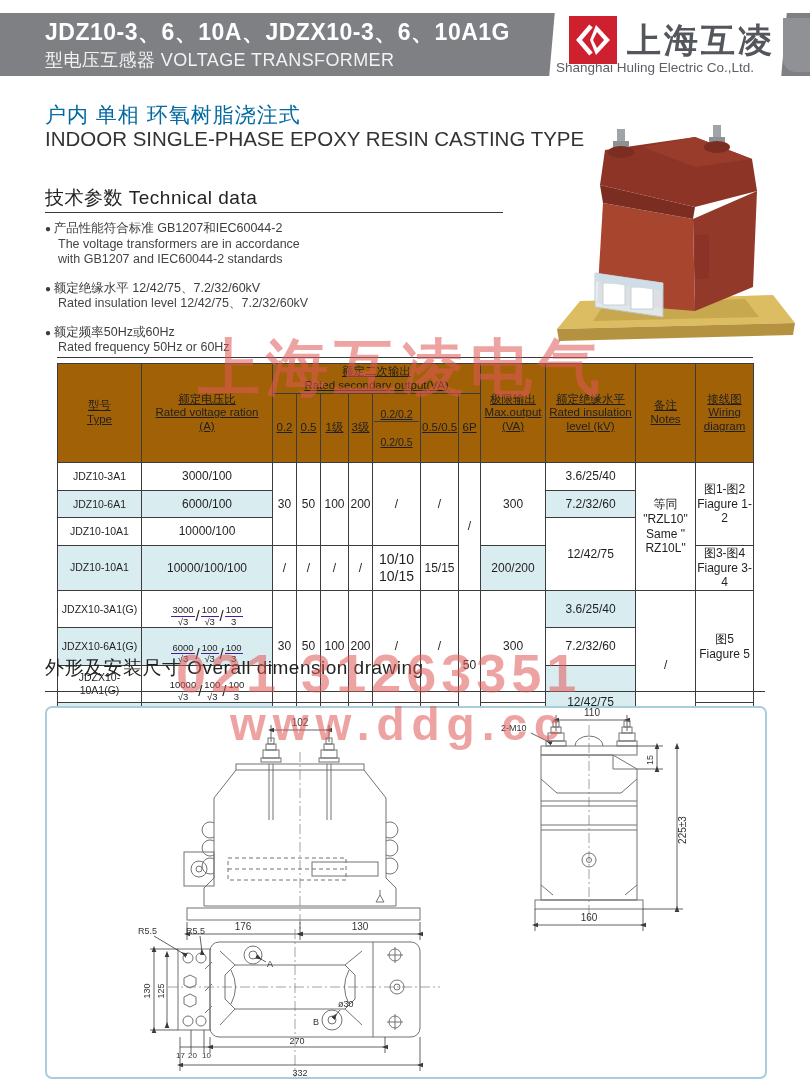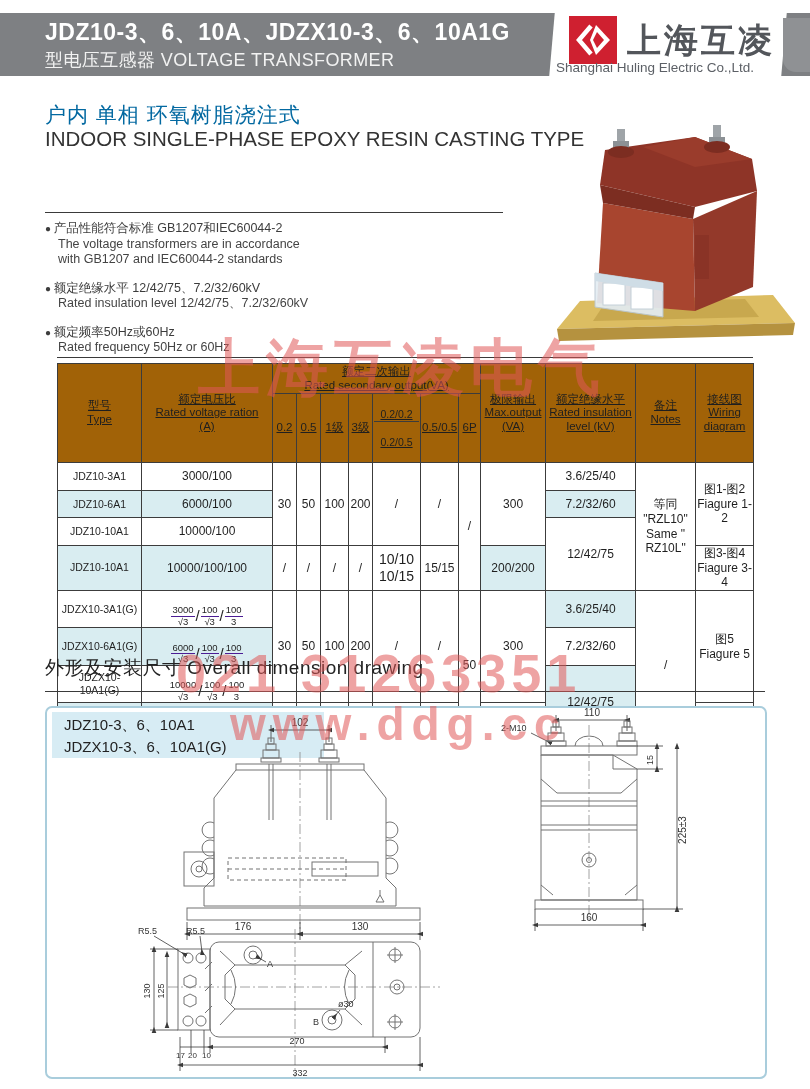--- a/index.html
+++ b/index.html
@@ -77,20 +77,21 @@
     <polyline points="22,10 10,24 22,38" fill="none" stroke="#fff" stroke-width="4.5"></polyline>
     <polygon points="27,9 41,24 27,39 21,24" fill="#fff"></polygon>
     <polygon points="28,16 35,24 28,32 24,24" fill="#cf2030"></polygon>
   </svg>
   <div class="abs brand-cn">上海互凌</div>
   <div class="abs brand-en">Shanghai Huling Electric Co.,Ltd.</div>
 
   <div class="abs intro-cn">户内  单相  环氧树脂浇注式</div>
   <div class="abs intro-en">INDOOR SINGLE-PHASE EPOXY RESIN CASTING TYPE</div>
 
+  <div class="abs sec-head" style="left:45px;top:185px">技术参数  Technical data</div>
   <div class="abs rule" style="left:45px;top:212px;width:458px"></div>
 
   <div class="abs bullets">
     <div class="bullet">
       <div class="cn">产品性能符合标准 GB1207和IEC60044-2</div>
       <div class="en">The voltage transformers are in accordance
 with GB1207 and IEC60044-2 standards</div>
     </div>
     <div class="bullet">
       <div class="cn">额定绝缘水平 12/42/75、7.2/32/60kV</div>
@@ -274,24 +275,20 @@
   </tbody>
     </table>
 
   <div class="abs wm wm2">021 31263351</div>
   <div class="abs sec-head" style="left:45px;top:655px">外形及安装尺寸  Overall dimension drawing</div>
 
   <div class="abs wm wm3">www.ddg.cc</div>
   <div class="abs rule" style="left:45px;top:691px;width:720px"></div>
 
   <div class="abs draw-box"></div>
-  <div class="abs model-label">
-    <div>JDZ10-3、6、10A1</div>
-    <div>JDZX10-3、6、10A1(G)</div>
-  </div>
 
   <svg class="abs" style="left:140px;top:712px" width="330" height="232" viewBox="0 0 330 232">
     <defs>
         <marker id="fa" markerWidth="8" markerHeight="8" refX="4" refY="4" orient="auto">
       <path d="M0,4 L8,1 L8,7 Z" fill="#3a3a3a"></path>
         </marker>
       </defs>
     <line class="cl" x1="160" y1="40" x2="160" y2="224"></line>
 
     <line class="dm" x1="131" y1="30" x2="131" y2="13"></line>

